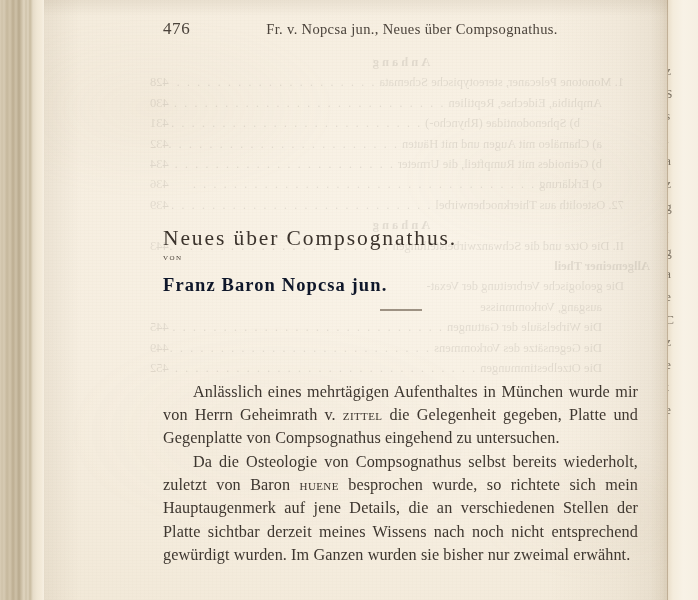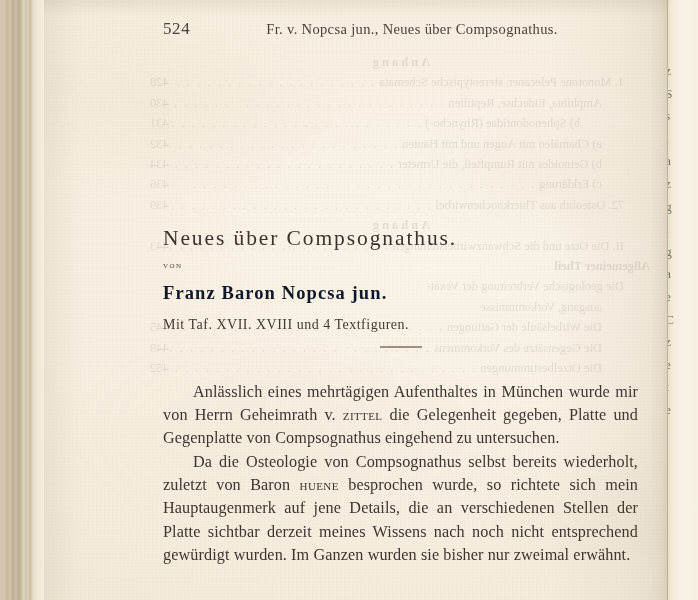--- a/index.html
+++ b/index.html
@@ -169,21 +169,21 @@
     text-align: left;
     color: #413931;
   }
   .doc-title {
     font-size: 21.5px;
     letter-spacing: 1.9px;
     line-height: 1.18;
     color: #3b332c;
   }
   .byline-von {
-    margin-top: 8px;
+    margin-top: 0;
     font-size: 10.5px;
     letter-spacing: 1.4px;
     font-variant: small-caps;
     text-transform: lowercase;
     color: #4b433a;
   }
   .author {
     margin-top: 13px;
     font-size: 18.5px;
     font-weight: bold;
@@ -319,29 +319,28 @@
         <span class="st-n">449</span>
       </div>
       <div class="st-row st-ind2">
         <span class="st-l">Die Otzelbestimmungen</span>
         <span class="st-dots">. . . . . . . . . . . . . . . . . . . . . . . . . . . . . . . . . .</span>
         <span class="st-n">452</span>
       </div>
     </div>
 
   <div class="running-head">
-    <div class="folio">524</div>
+    <div class="folio">476</div>
     <div class="head-title">Fr. v. Nopcsa jun., Neues über Compsognathus.</div>
   </div>
 
   <div class="title-block">
     <div class="doc-title">Neues über Compsognathus.</div>
     <div class="byline-von">Von</div>
     <div class="author">Franz Baron Nopcsa jun.</div>
-    <div class="subtitle">Mit Taf. XVII. XVIII und 4 Textfiguren.</div>
     <div class="title-rule"></div>
   </div>
 
   <div class="body-text">
     <p><span>Anlässlich eines mehrtägigen Aufenthaltes in München wurde mir von Herrn Geheimrath v. </span><span class="sc">Zittel</span><span> die Gelegenheit gegeben, Platte und Gegenplatte von </span><span class="it">Compsognathus</span><span> eingehend zu untersuchen.</span></p>
     <p><span>Da die Osteologie von </span><span class="it">Compsognathus</span><span> selbst bereits wiederholt, zuletzt von Baron </span><span class="sc">Huene</span><span> besprochen wurde, so richtete sich mein Hauptaugenmerk auf jene Details, die an verschiedenen Stellen der Platte sichtbar derzeit meines Wissens nach noch nicht entsprechend gewürdigt wurden. Im Ganzen wurden sie bisher nur zweimal erwähnt.</span></p>
   </div>
 
   <div class="curl-shade"></div>
   <div class="top-shade"></div>

